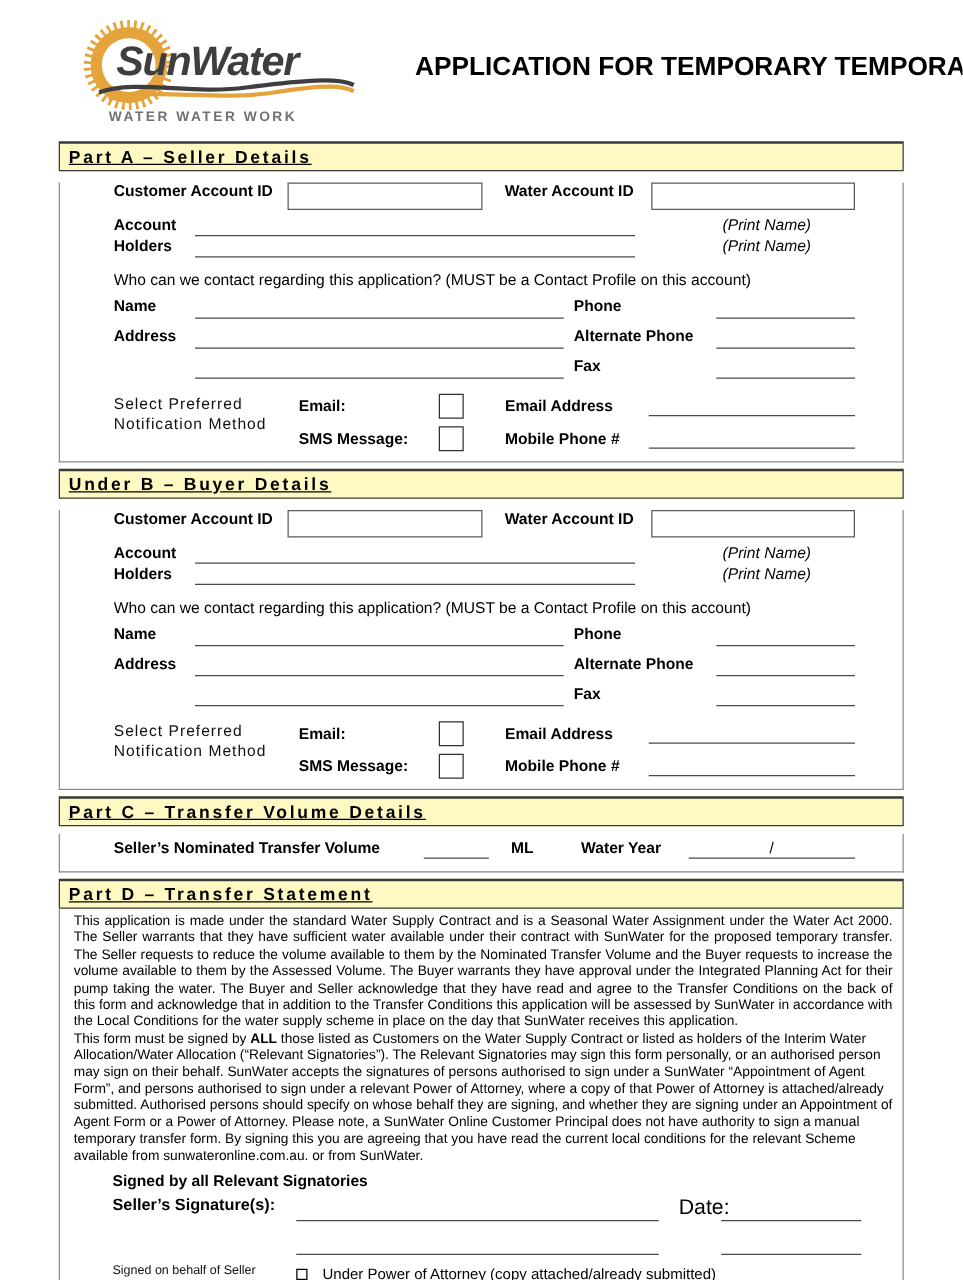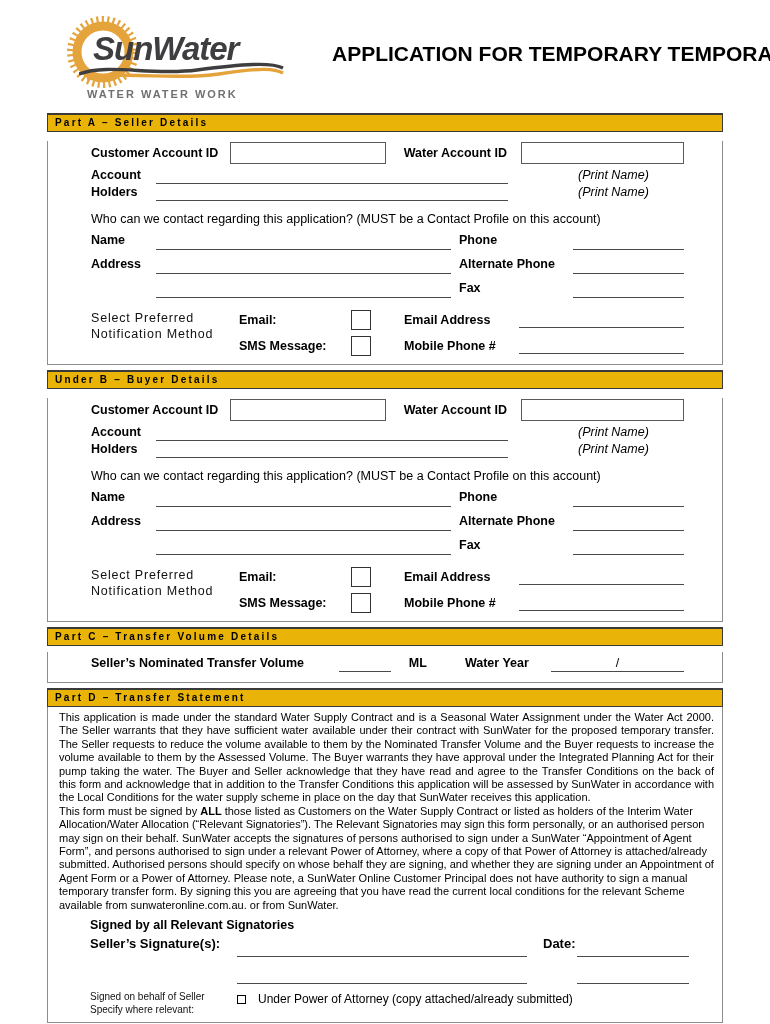--- a/index.html
+++ b/index.html
@@ -24,34 +24,35 @@
   }
   .tagline {
     margin:4px 0 0 22px; font-size:11px; font-weight:bold;
     letter-spacing:2px; color:#707072;
   }
   .doc-title { font-size:21px; font-weight:bold; margin:30px 0 0 12px; white-space:nowrap; }
 
   
   .section { margin-top:5px; }
   .section-bar {
-    background:#eab308; border:1px solid #3a3a3a; border-top-width:2px;
-    font-size:10px; font-weight:bold; letter-spacing:2.2px;
+    background:#fef9c3; border:1px solid #3a3a3a; border-top-width:2px;
+    font-size:14px; font-weight:bold; letter-spacing:2.2px;
     padding:2px 7px 3px 7px;
+    text-decoration:underline;
   }
   .section-body {
     border:1px solid #8c8c8c; border-top:none;
     padding:0 38px 8px 43px;
   }
   .lab { font-size:12.5px; font-weight:bold; white-space:nowrap; }
   .line { border-bottom:1px solid #4a4a4a; }
   .inputbox { border:1px solid #5a5a5a; height:22px; background:#fff; }
 
   
-  .accounts-row { display:flex; align-items:center; margin-top:9px; height:24px; }
+  .accounts-row { display:flex; margin-top:9px; height:24px; }
   .accounts-row .inputbox.cust { width:162px; margin-left:12px; }
   .accounts-row .lab.water { margin-left:18px; }
   .accounts-row .inputbox.wat { width:170px; margin-left:14px; }
 
   
   .holders-row { display:grid; grid-template-columns:65px 1fr 120px; margin-top:2px; }
   .holders-labels .lab { display:block; line-height:17px; }
   .holder-line { height:17px; margin-left:0; }
   .holder-lines { padding-right:56px; }
   .print-name { font-size:12.5px; font-style:italic; line-height:17px; padding-left:14px; white-space:nowrap; }
@@ -81,21 +82,21 @@
 
   
   .pd-body { padding:4px 8px 6px 11px; }
   .para { font-size:11px; line-height:13.4px; color:#000; }
   .para.j { text-align:justify; }
   .signed-heading { font-size:12.5px; font-weight:bold; margin:6px 0 4px 31px; }
 
   .sig-block { margin-left:31px; margin-top:3px; }
   .sig-grid { display:grid; grid-template-columns:147px 290px 50px 112px; }
   .sig-lab { font-size:13px; font-weight:bold; }
-  .date-lab { font-size:13px; padding-left:16px;font-weight:bold; }
+  .date-lab { font-size:17px; padding-left:16px; }
   .sig-line { border-bottom:1px solid #4a4a4a; }
   .r1 { height:22px; align-items:start; }
   .r1 .sig-line { height:21px; }
   .r2 { height:27px; }
   .r2 .sig-line { height:26px; }
   .behalf-row { display:grid; grid-template-columns:147px 1fr; margin-top:3px; }
   .behalf-text { font-size:10px; line-height:12.5px; color:#111; padding-top:3px; }
   .cb-list { padding-top:1px; }
   .cb-row { display:flex; align-items:center; font-size:12px; height:16px; margin-top:2px; }
   .cb-sm { width:9px; height:9px; border:1.4px solid #000; display:inline-block; margin-right:12px; flex:0 0 auto; }

